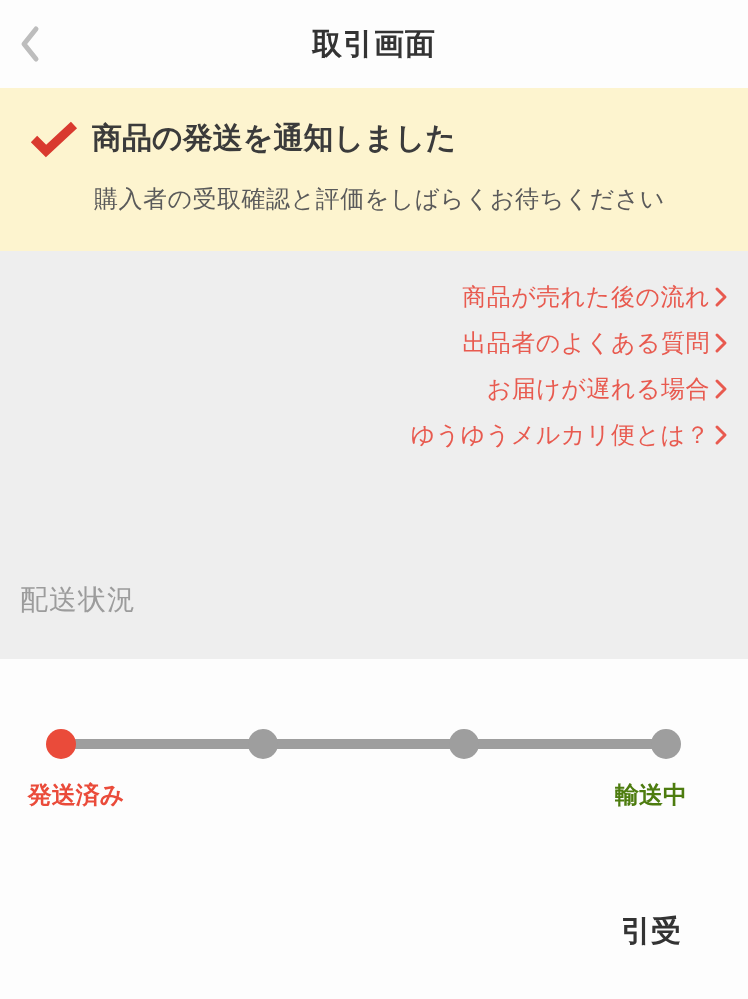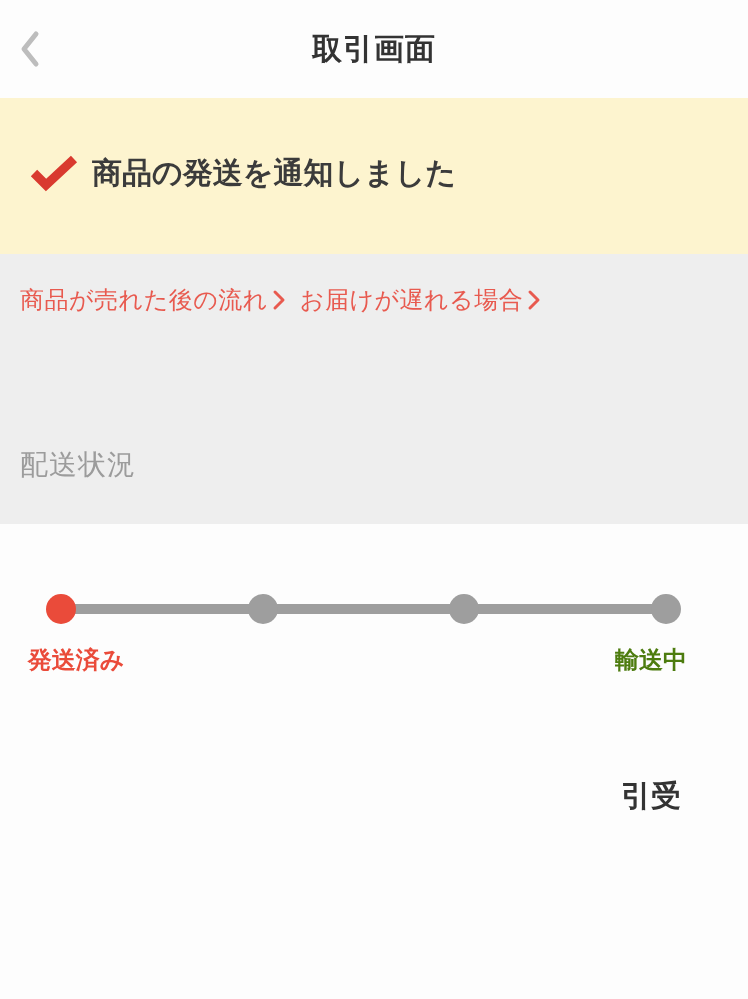--- a/index.html
+++ b/index.html
@@ -5,21 +5,21 @@
     * { margin: 0; padding: 0; box-sizing: border-box; }
     body {
       width: 748px;
       height: 999px;
       font-family: -apple-system, "Hiragino Sans", "Hiragino Kaku Gothic ProN", sans-serif;
       background: #fdfdfd;
       color: #333;
       overflow: hidden;
     }
     .header {
-      height: 98px;
+      height: 88px;
       display: flex;
       align-items: center;
       position: relative;
       background: #fdfdfd;
     }
     .back-btn {
       position: absolute;
       left: 18px;
       top: 50%;
       transform: translateY(-50%);
@@ -33,43 +33,42 @@
       font-weight: 700;
       color: #333;
       letter-spacing: 1px;
     }
     .banner {
       background: #fdf4cf;
       padding: 30px 24px 36px 30px;
     }
     .banner-top {
       display: flex;
-      align-items: flex-start;
+      align-items: flex-end;
       gap: 14px;
       margin-bottom: 24px;
-      margin-top: 25px;
     }
     .banner-title {
       font-size: 30px;
       font-weight: 700;
       color: #3b3b3b;
     }
     .banner-subtitle {
       font-size: 24px;
       color: #5a5a5a;
       padding-left: 64px;
       letter-spacing: 0.5px;
     }
     .gray-section {
       background: #eeeeee;
       padding: 30px 20px 40px 20px;
     }
     .help-links {
       display: flex;
-      flex-direction: row;
+      flex-direction: column;
       align-items: flex-end;
       gap: 14px;
       margin-bottom: 130px;
     }
     .help-link {
       display: flex;
       align-items: center;
       gap: 4px;
       font-size: 24px;
       color: #e85a4f;
@@ -153,32 +152,45 @@
   <div class="header-title">取引画面</div>
 </div>
 
 <div class="banner">
   <div class="banner-top">
     <svg width="48" height="40" viewBox="0 0 48 40">
       <polyline points="4,20 16,32 44,6" fill="none" stroke="#d93a2f" stroke-width="9" stroke-linecap="butt" stroke-linejoin="miter"></polyline>
     </svg>
     <div class="banner-title">商品の発送を通知しました</div>
   </div>
+  <div class="banner-subtitle">購入者の受取確認と評価をしばらくお待ちください</div>
 </div>
 
 <div class="gray-section">
   <div class="help-links">
     <div class="help-link">
       <span>商品が売れた後の流れ</span>
       <svg width="14" height="22" viewBox="0 0 14 22">
           <polyline points="3,3 11,11 3,19" fill="none" stroke="#e85a4f" stroke-width="3" stroke-linecap="round" stroke-linejoin="round"></polyline>
         </svg>
     </div>
     <div class="help-link">
+      <span>出品者のよくある質問</span>
+      <svg width="14" height="22" viewBox="0 0 14 22">
+          <polyline points="3,3 11,11 3,19" fill="none" stroke="#e85a4f" stroke-width="3" stroke-linecap="round" stroke-linejoin="round"></polyline>
+        </svg>
+    </div>
+    <div class="help-link">
       <span>お届けが遅れる場合</span>
+      <svg width="14" height="22" viewBox="0 0 14 22">
+          <polyline points="3,3 11,11 3,19" fill="none" stroke="#e85a4f" stroke-width="3" stroke-linecap="round" stroke-linejoin="round"></polyline>
+        </svg>
+    </div>
+    <div class="help-link">
+      <span>ゆうゆうメルカリ便とは？</span>
       <svg width="14" height="22" viewBox="0 0 14 22">
           <polyline points="3,3 11,11 3,19" fill="none" stroke="#e85a4f" stroke-width="3" stroke-linecap="round" stroke-linejoin="round"></polyline>
         </svg>
     </div>
   </div>
   <div class="section-label">配送状況</div>
 </div>
 
 <div class="progress-section">
   <div class="progress-track">

